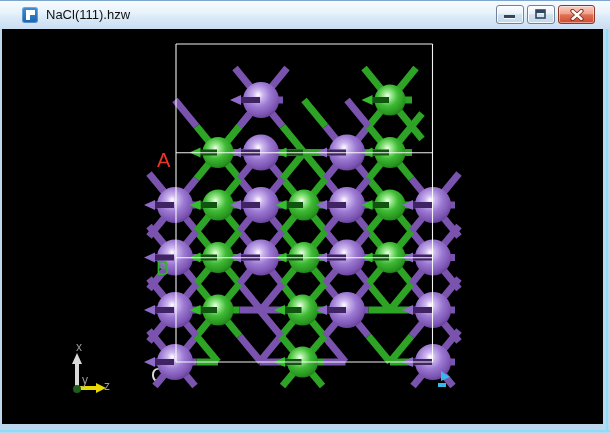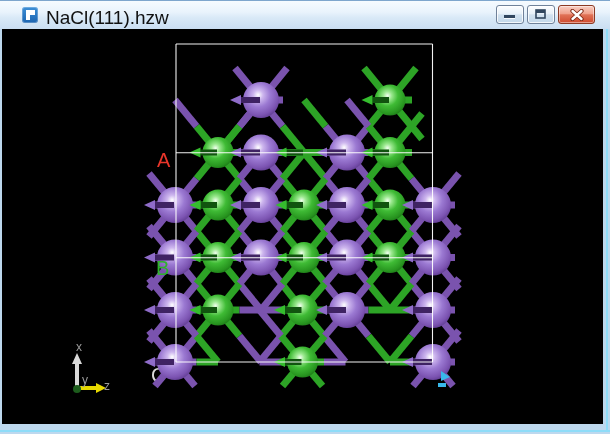--- a/index.html
+++ b/index.html
@@ -3,21 +3,21 @@
 <meta charset="utf-8">
 <style>
   html,body{margin:0;padding:0;}
   body{width:610px;height:434px;position:relative;overflow:hidden;
        font-family:"Liberation Sans",sans-serif;background:#bdd8ee;}
   .frame-top-line{position:absolute;left:0;top:0;width:610px;height:1px;background:#7ea6cd;}
   .titlebar{position:absolute;left:0;top:1px;width:610px;height:28px;
             background:linear-gradient(#f6fbff,#e9f3fc 40%,#d9e9f7 60%,#cadef2);}
   .app-icon{position:absolute;left:22px;top:6px;width:16px;height:16px;border-radius:3px;
             background:linear-gradient(#3d8fd6,#1c64b0);box-shadow:inset 0 0 0 1px rgba(255,255,255,.25);}
-  .title-text{position:absolute;left:46px;top:6px;font-size:19px;color:#111;white-space:nowrap;}
+  .title-text{position:absolute;left:46px;top:6px;font-size:13px;color:#111;white-space:nowrap;}
   .win-buttons{position:absolute;top:4px;left:496px;display:flex;gap:3px;}
   .wbtn{width:28px;height:19px;border:1px solid #70829a;border-radius:3px;box-sizing:border-box;
         background:linear-gradient(#fdfeff,#e8f1f9 45%,#d2e2f0 52%,#c3d8ea);
         box-shadow:inset 0 0 0 1px rgba(255,255,255,.8);
         display:flex;align-items:center;justify-content:center;padding:0;}
   .wbtn.close{width:37px;border-color:#8c3923;
         background:linear-gradient(#f8cfc3,#f0a18c 45%,#e07257 52%,#cf4a2e);
         box-shadow:inset 0 0 0 1px rgba(255,255,255,.45);}
   .canvas-wrap{position:absolute;left:2px;top:29px;width:601px;height:395px;background:#000;}
   .stripe-right{position:absolute;left:606px;top:29px;width:2px;height:401px;background:#8edcf8;}

